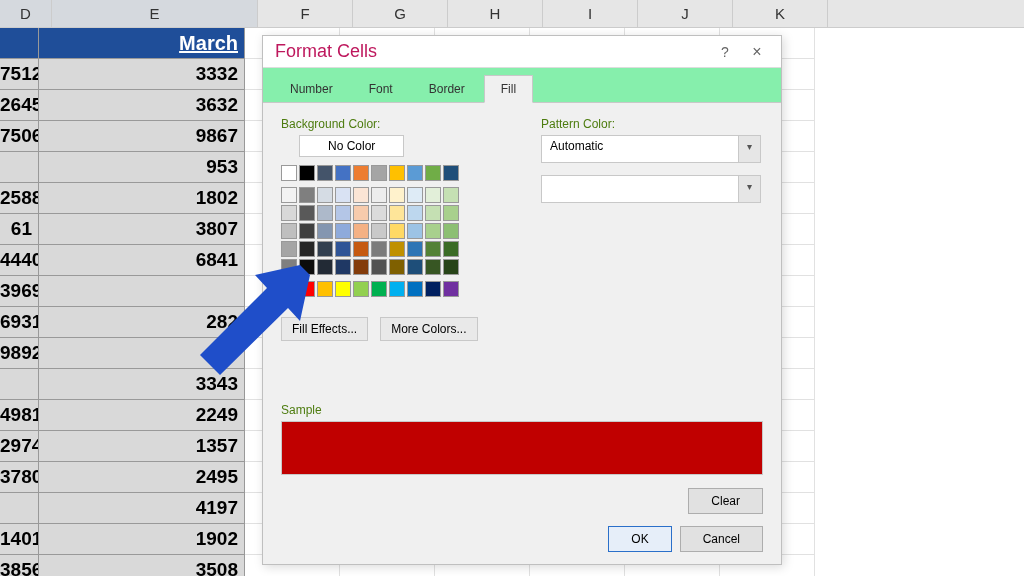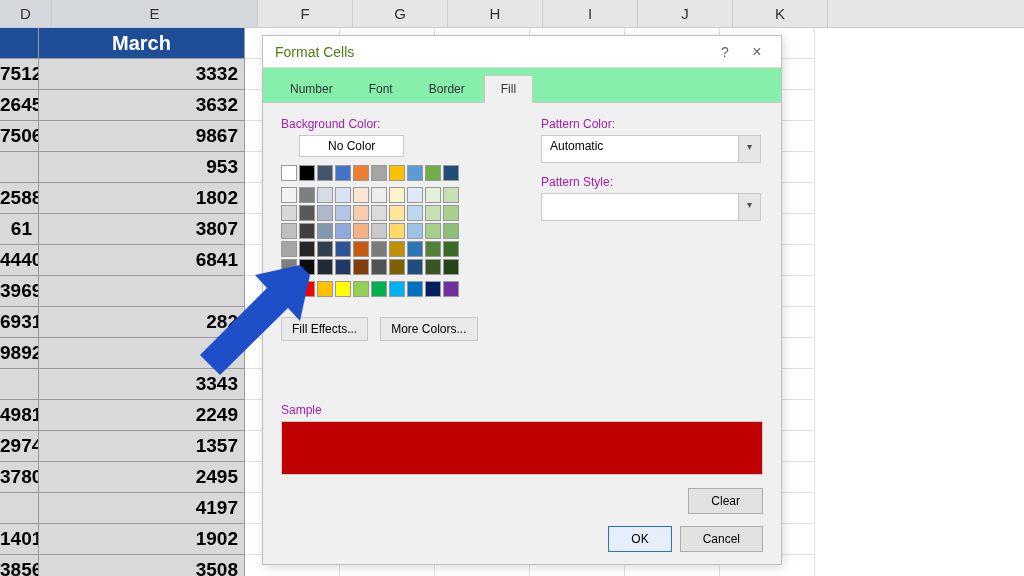--- a/index.html
+++ b/index.html
@@ -50,44 +50,45 @@
     color: #000;
     background: #d9d9d9;
     overflow: hidden;
     white-space: nowrap;
   }
   .cell.col-d { width: 39px; }
   .cell.col-e { width: 206px; }
   .cell.header {
     background: #1f4e99;
     color: #fff;
-    text-align: center;
+    text-align: right;
     padding-left: 6px;
     font-size: 20px;
+    text-decoration: underline;
   }
   .cell.blank { background: #fff; border-color: #e1e1e1; font-weight: normal;}
 
   
   .dialog {
     position: absolute;
     left: 262px; top: 35px;
     width: 520px; height: 530px;
     background: #f0f0f0;
     border: 1px solid #bfbfbf;
     box-shadow: 2px 2px 10px rgba(0,0,0,.15);
   }
   .titlebar {
     height: 32px;
     display: flex;
     align-items: center;
     padding: 0 8px;
     background: #fff;
     border-bottom: 1px solid #ddd;
   }
-  .titlebar .title { flex: 1; font-size: 14px; color: #4d7c0f; padding-left: 4px;}
+  .titlebar .title { flex: 1; font-size: 18px; color: #be185d; padding-left: 4px;}
   .titlebar .tb-btn { width: 32px; text-align: center; color: #666; font-size: 14px; }
   .titlebar .tb-btn.close { font-size: 16px; }
 
   .tabs {
     display: flex;
     padding: 6px 10px 0 10px;
     border-bottom: 1px solid #c8c8c8;
     background: #86efac;
   }
   .tab {
@@ -104,21 +105,21 @@
     background: #f0f0f0;
     border: 1px solid #c8c8c8;
     border-bottom: 1px solid #f0f0f0;
   }
 
   .dlg-body {
     padding: 14px 18px;
     position: relative;
     height: 410px;
   }
-  .label { font-size: 12px; color: #a21caf; margin-bottom: 4px; }
+  .label { font-size: 12px; color: #4d7c0f; margin-bottom: 4px; }
   .left-col { position: absolute; left: 18px; top: 14px; width: 210px; }
   .right-col { position: absolute; left: 278px; top: 14px; width: 220px; }
 
   .nocolor-row { display: flex; gap: 2px; margin-bottom: 8px; align-items:center;}
   .nocolor-btn {
     border: 1px solid #c8c8c8;
     background: #fff;
     font-size: 12px;
     padding: 3px 28px;
     margin-left: 18px;
@@ -477,21 +478,20 @@
         <button class="small-btn">More Colors...</button>
       </div>
     </div>
 
     <div class="right-col">
       <div class="label">Pattern Color:</div>
       <div class="dropdown">
         <div class="dd-text">Automatic</div>
         <div class="dd-arrow">▾</div>
       </div>
-      <div class="label">Pattern Style:</div>
       <div class="dropdown">
         <div class="dd-text"></div>
         <div class="dd-arrow">▾</div>
       </div>
     </div>
 
     <div class="sample-section">
       <div class="label">Sample</div>
       <div class="sample-box" id="sample-box" style="background: rgb(192, 0, 0);"></div>
     </div>

